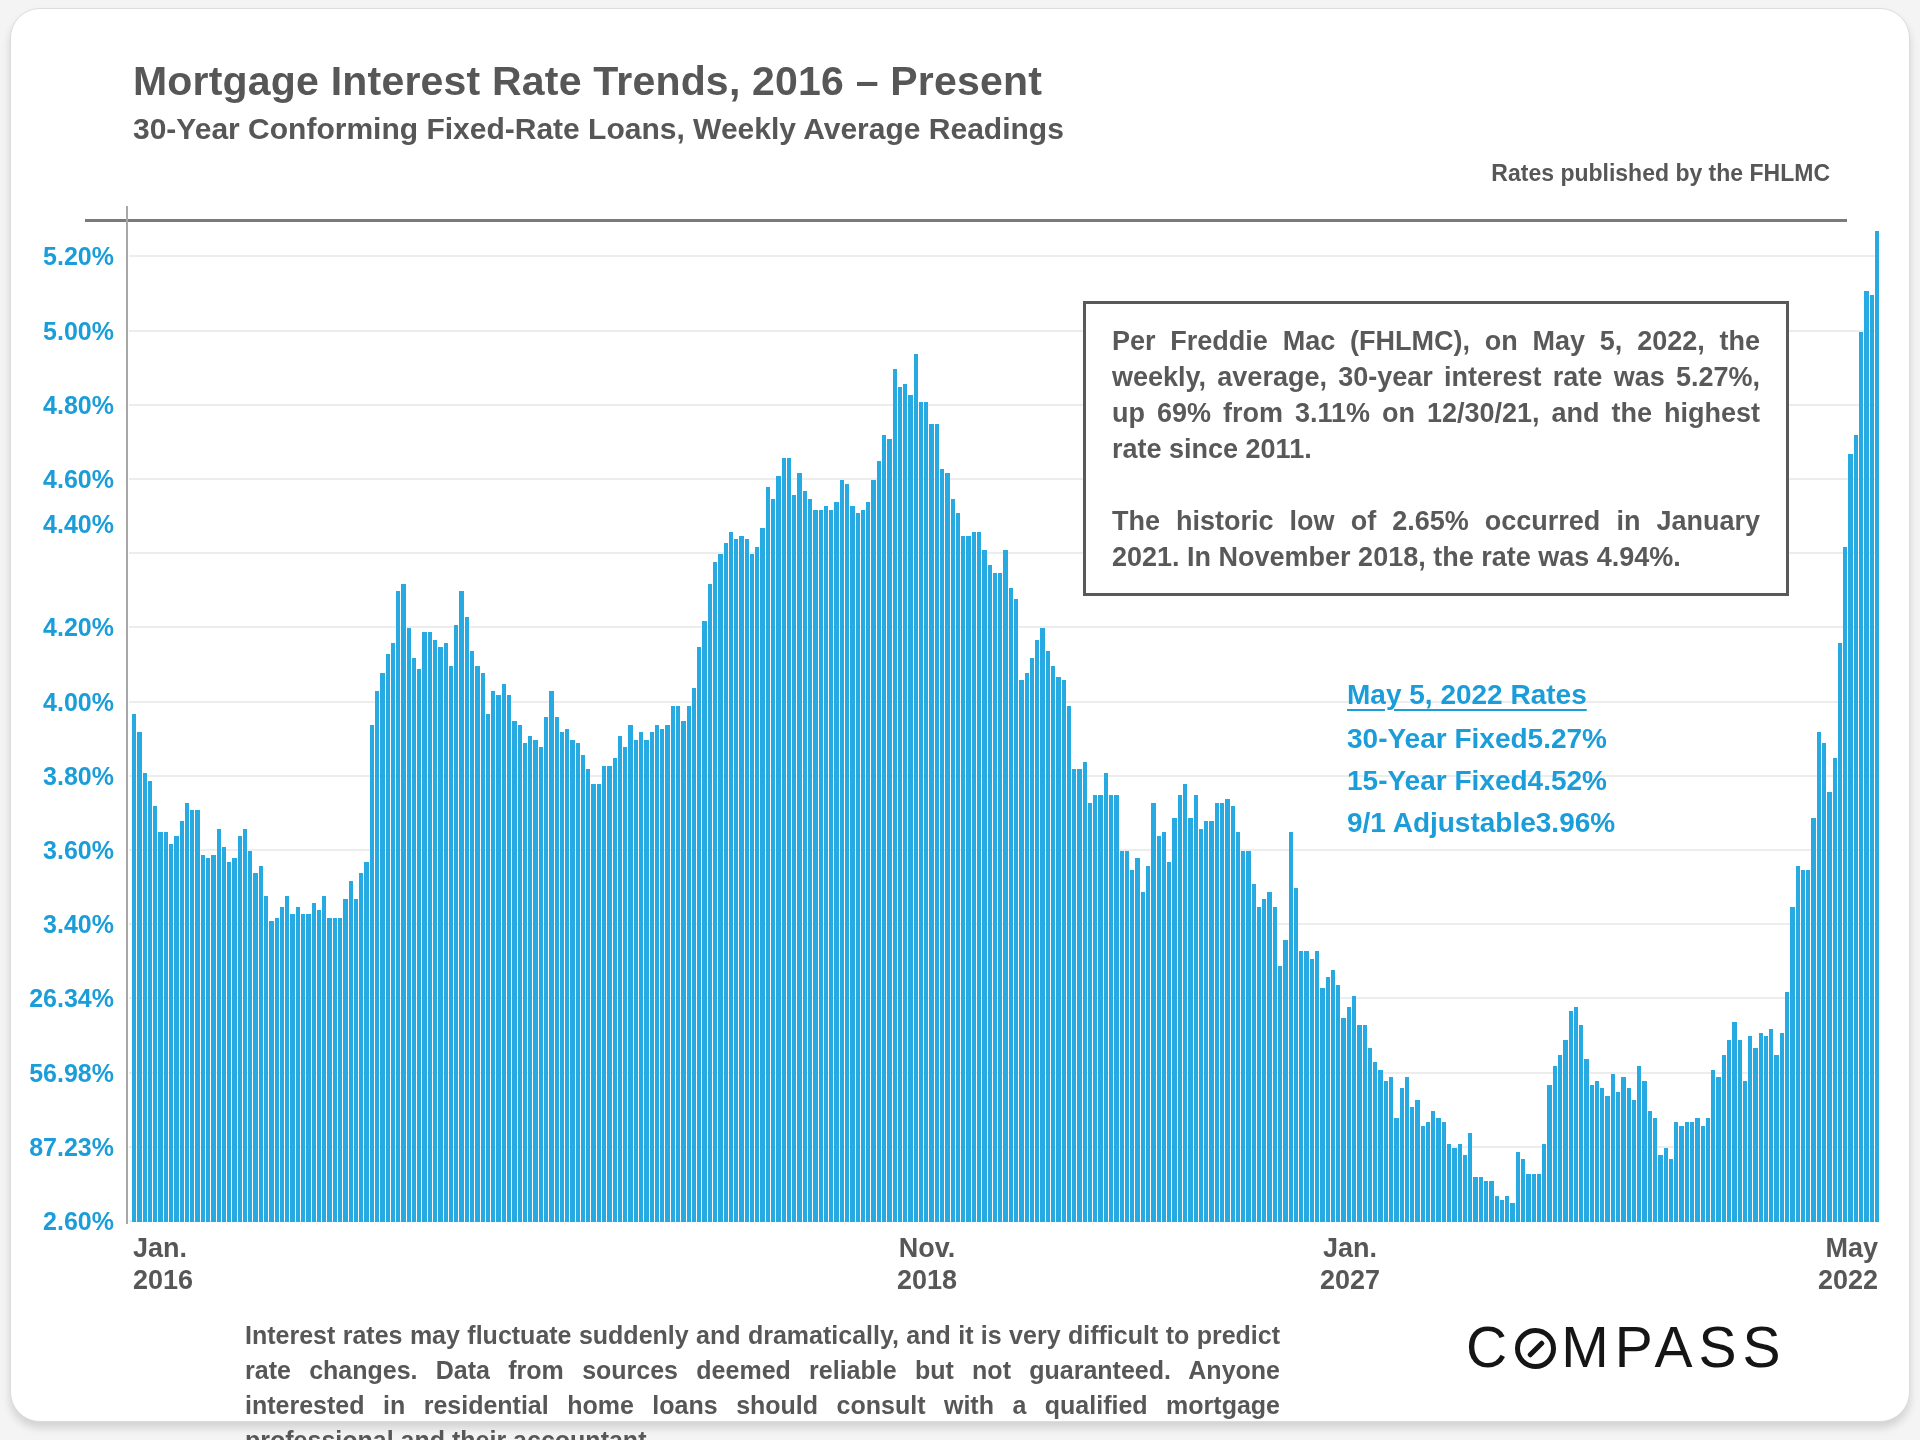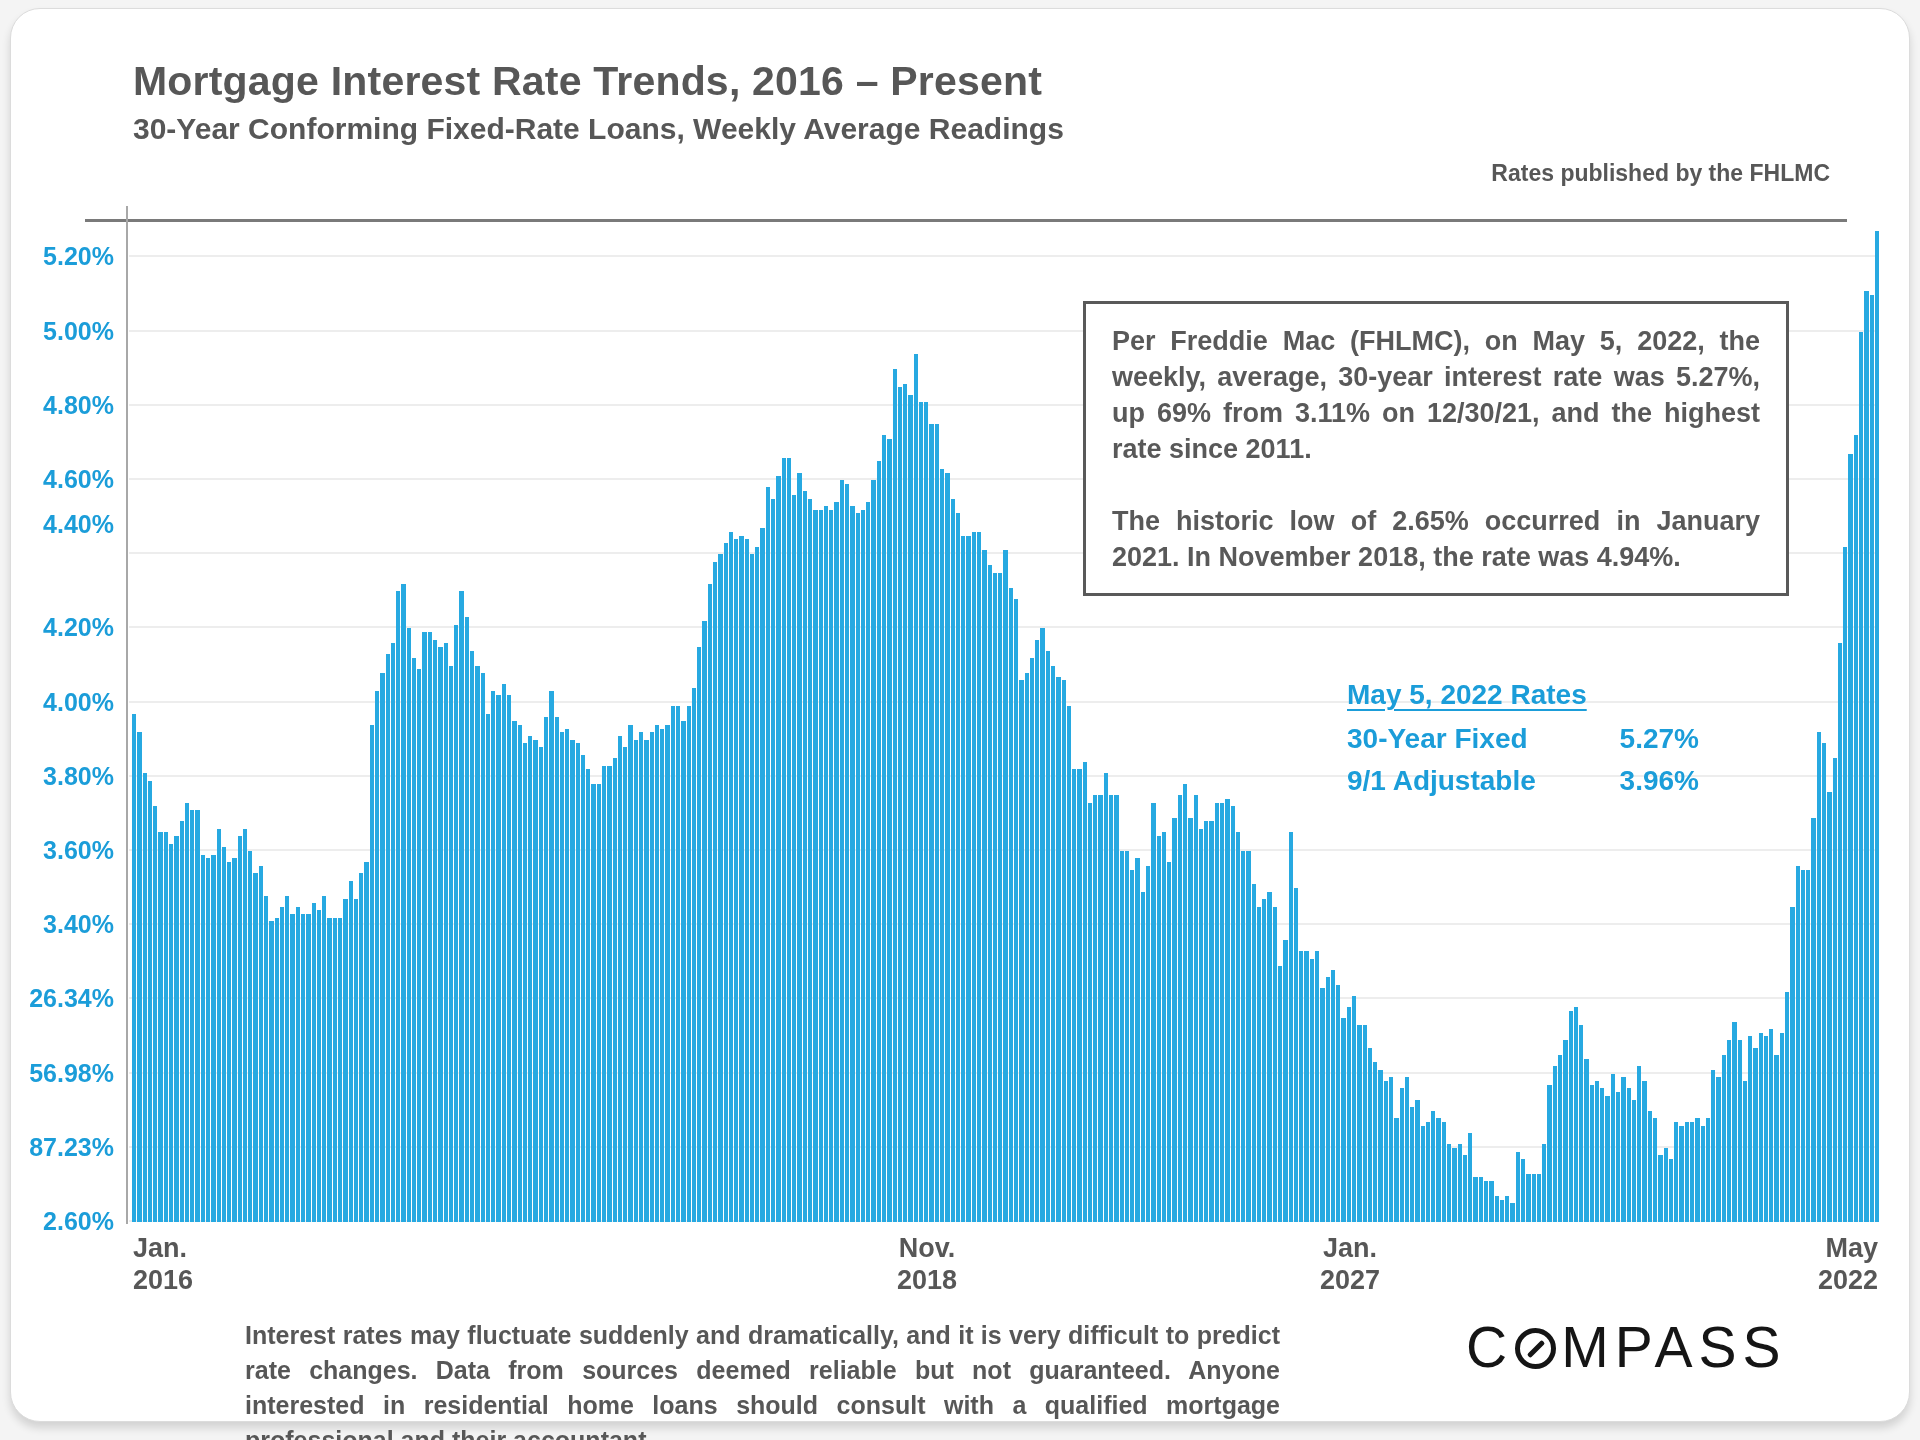--- a/index.html
+++ b/index.html
@@ -44,21 +44,21 @@
   .callout { position:absolute; left:1083px; top:301px; width:706px;
              border:3px solid #595959; background:#ffffff; padding:20px 26px 18px 26px;
              font-size:27px; font-weight:bold; color:#595959; text-align:justify;
              line-height:1.33; }
   .callout p + p { margin-top:36px; }
 
   .rates { position:absolute; left:1347px; top:674px; width:352px;
            font-size:28px; font-weight:bold; color:#1b9dd9; line-height:1.5; }
   .rates-heading { text-decoration:underline; text-underline-offset:5px;
                    text-decoration-thickness:2px; margin-bottom:2px; }
-  .rates-row { display:flex; justify-content:space-between; }
+  .rates-row { display:flex; }
 
   .disclaimer { position:absolute; left:245px; top:1318px; width:1035px;
                 font-size:25px; font-weight:bold; color:#575757;
                 text-align:justify; line-height:1.4; }
 
   .logo { position:absolute; left:1466px; top:1314px; font-size:57px; font-weight:400;
           color:#151515; letter-spacing:6px; white-space:nowrap; }
   .logo-o { display:inline-block; position:relative; width:41px; height:41px;
             border:5px solid #151515; border-radius:50%; margin:0 5px 0 2px;
             vertical-align:-2px; }
@@ -470,20 +470,24 @@
     <p>The historic low of 2.65% occurred in January 2021. In November 2018, the rate was 4.94%.</p>
   </div>
 
   <div class="rates">
     <div class="rates-heading">May 5, 2022 Rates</div>
     <div class="rates-row">
       <span>30-Year Fixed</span>
       <span>5.27%</span>
     </div>
     <div class="rates-row">
+      <span>15-Year Fixed</span>
+      <span>4.52%</span>
+    </div>
+    <div class="rates-row">
       <span>9/1 Adjustable</span>
       <span>3.96%</span>
     </div>
   </div>
 
   <div class="disclaimer">Interest rates may fluctuate suddenly and dramatically, and it is very difficult to predict rate changes. Data from sources deemed reliable but not guaranteed. Anyone interested in residential home loans should consult with a qualified mortgage professional and their accountant.</div>
 
   <div class="logo"><span>C</span><span class="logo-o"></span><span>MPASS</span></div>
 </div>
 

